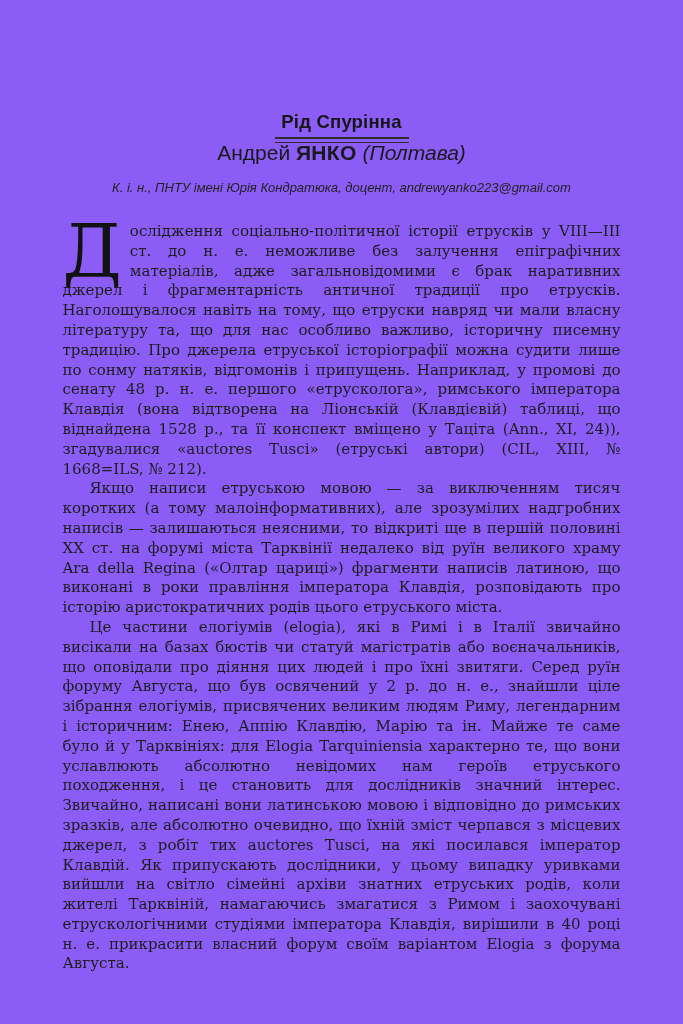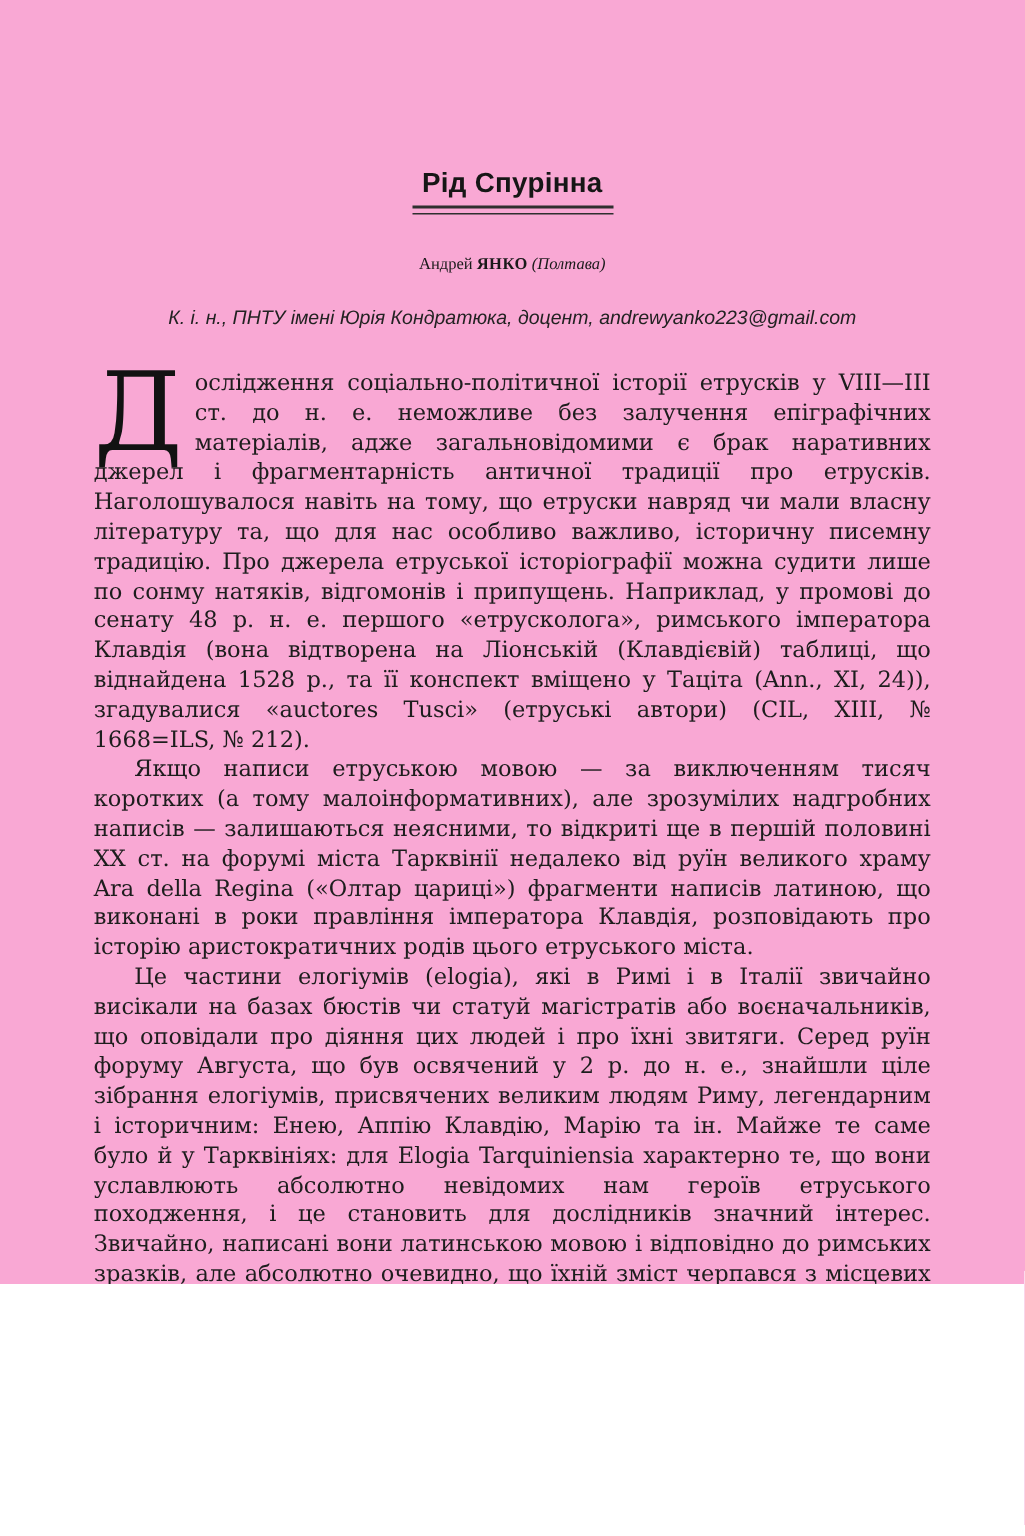--- a/index.html
+++ b/index.html
@@ -2,22 +2,22 @@
 <html lang="uk"><head>
 <meta charset="utf-8">
 <style>
   html, body {
     margin: 0;
     padding: 0;
     background: #ffffff;
   }
   .page {
     width: 683px;
-    height: 856px;
-    background: #f9a8d4;
+    height: 1024px;
+    background: #8b5cf6;
     overflow: hidden;
     position: relative;
   }
   .header {
     padding-top: 111px;
     text-align: center;
   }
   .title {
     margin: 0;
     font-family: "Liberation Sans", sans-serif;
@@ -30,23 +30,23 @@
   .t-line { display: block; }
   .rule {
     width: 134px;
     height: 3px;
     margin: 4px auto 0;
     border-top: 2.4px solid #2f2f2f;
     border-bottom: 1.8px solid #2f2f2f;
     box-sizing: content-box;
   }
   .author {
-    margin-top: 24px;
-    font-family: Liberation Serif, serif;
-    font-size: 11px;
+    margin-top: 0;
+    font-family: Liberation Sans, sans-serif;
+    font-size: 21px;
     line-height: 19px;
     color: #1a1a1a;
   }
   .a-last { font-weight: bold; letter-spacing: 0.3px; }
   .a-loc  { font-style: italic; }
   .affiliation {
     margin-top: 18px;
     font-family: "Liberation Sans", sans-serif;
     font-style: italic;
     font-size: 13px;

